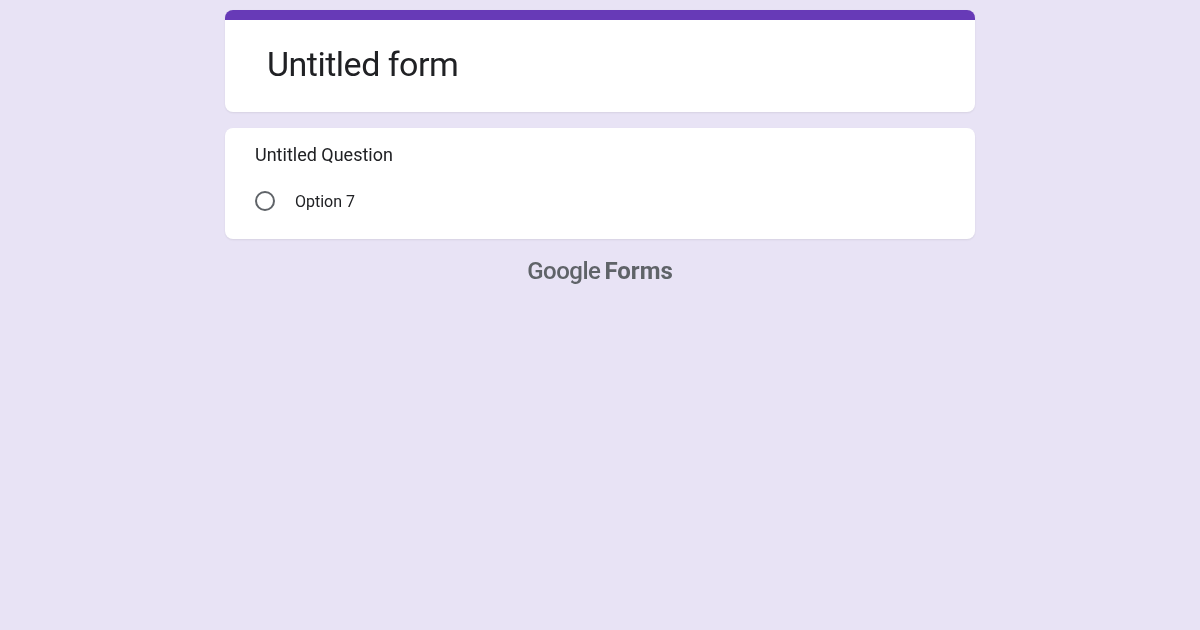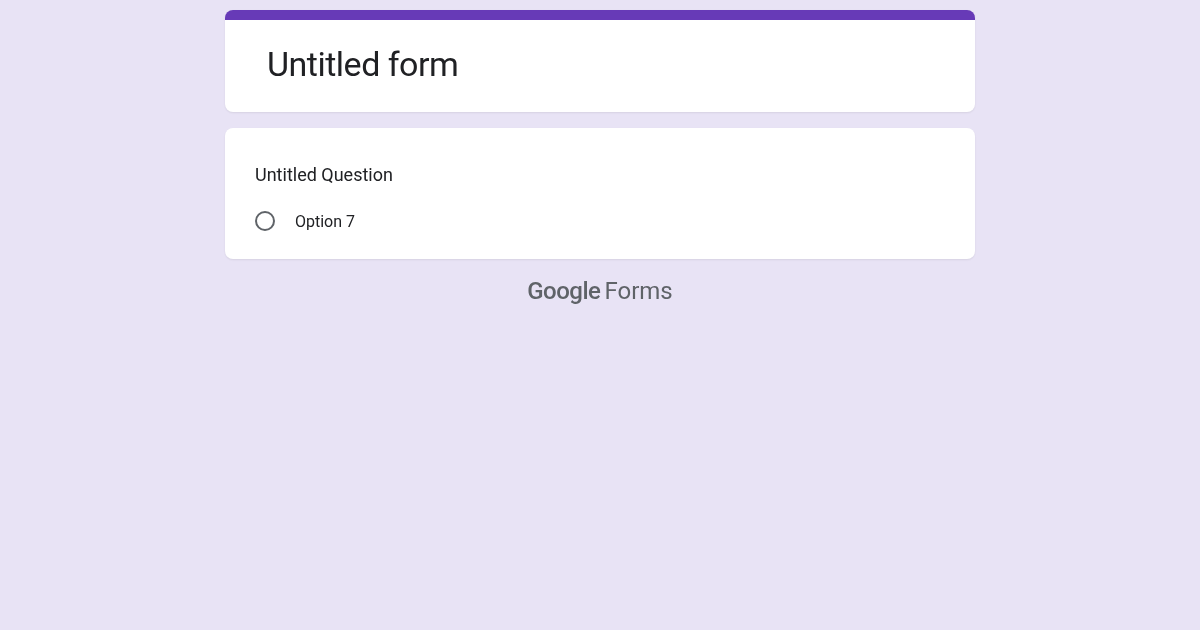--- a/index.html
+++ b/index.html
@@ -30,21 +30,21 @@
     }
     .form-title {
       font-size: 34px;
       font-weight: 400;
       color: #202124;
       letter-spacing: -0.5px;
     }
     .question-card {
       background-color: #ffffff;
       border-radius: 8px;
-      padding: 36px 30px 28px 30px;
+      padding: 16px 30px 28px 30px;
       margin-bottom: 18px;
       box-shadow: 0 1px 2px rgba(0,0,0,0.08);
     }
     .question-title {
       font-size: 18px;
       font-weight: 400;
       color: #202124;
       margin-bottom: 26px;
     }
     .option-row {
@@ -85,21 +85,21 @@
       justify-content: center;
       gap: 4px;
       font-size: 24px;
       color: #5f6368;
     }
     .google-logo {
       font-weight: 500;
       letter-spacing: -0.5px;
     }
     .forms-text {
-      font-weight: 400;
+      font-weight: 700;
     }
   </style>
 </head>
 <body>
 
 <div class="form-container">
   <div class="header-card">
     <div class="form-title">Untitled form</div>
   </div>
 

